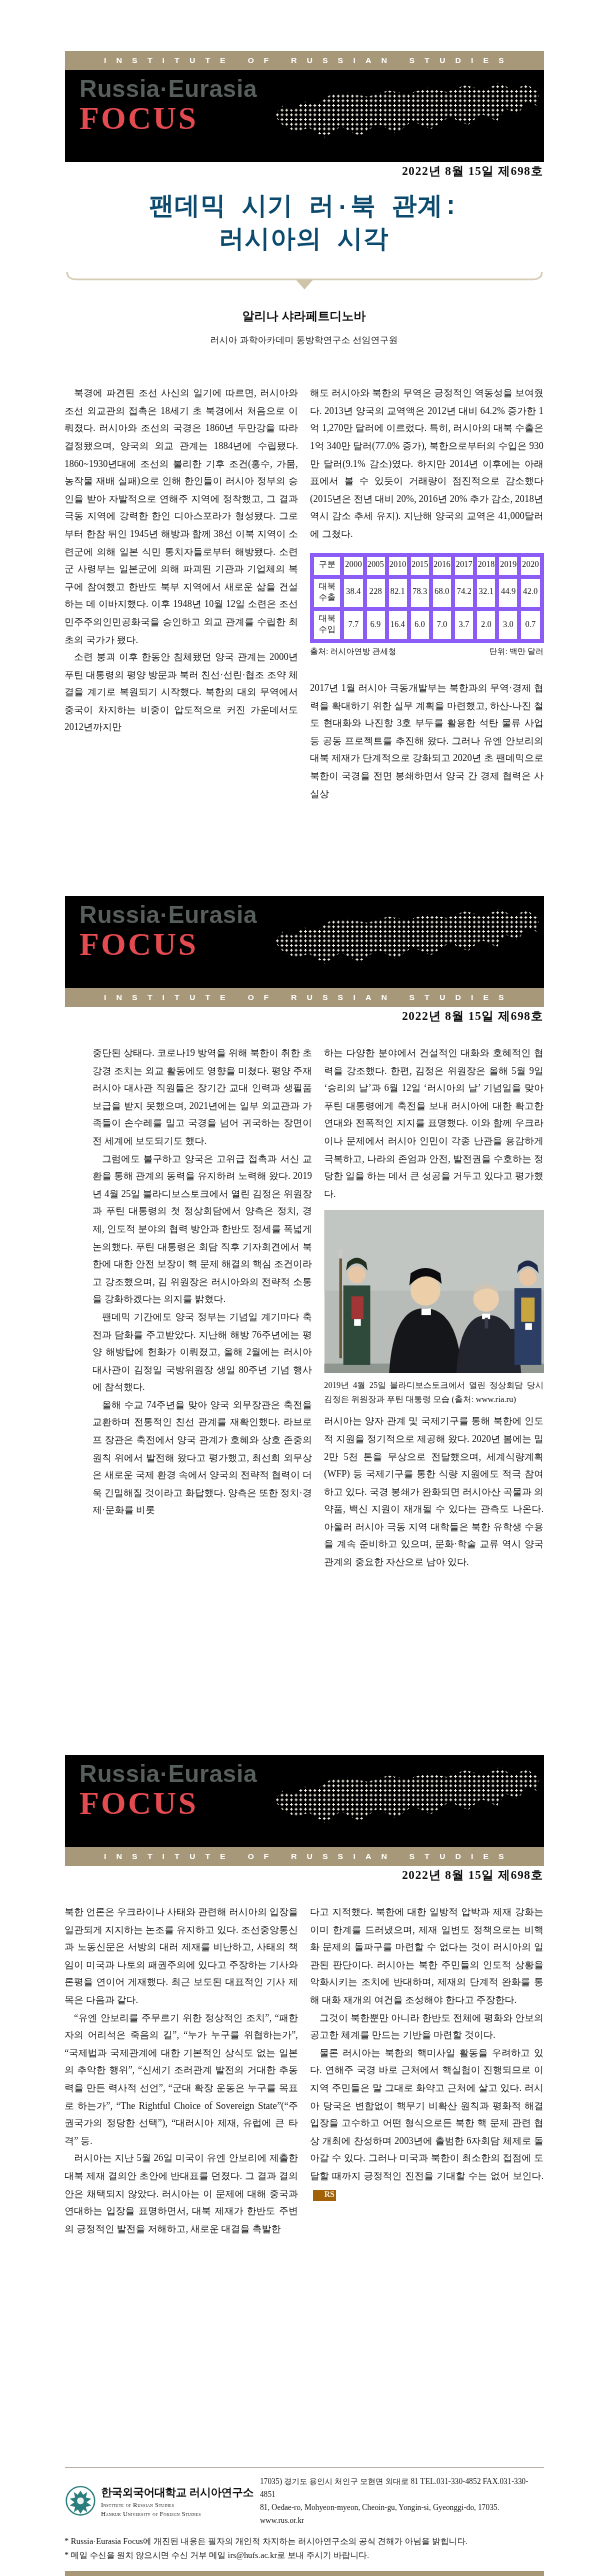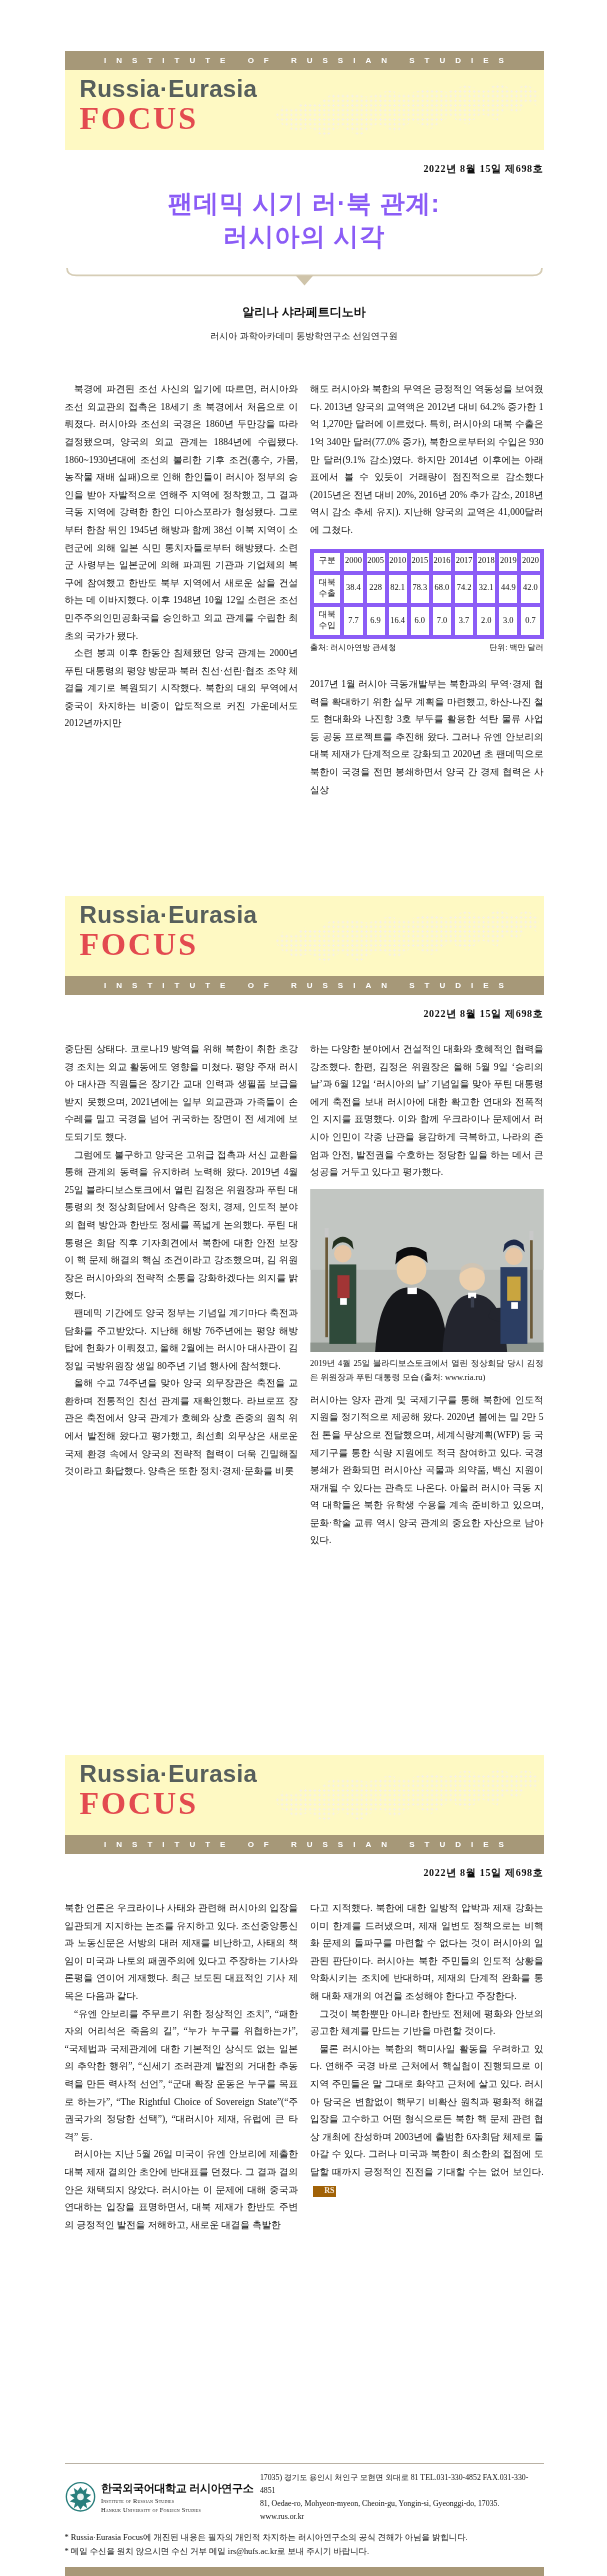--- a/index.html
+++ b/index.html
@@ -8,45 +8,45 @@
   .pg1 { height:859px; } .pg2 { height:859px; } .pg3 { height:859px; }
   .content { width:479px; margin:0 auto; }
 
   
   .inst-bar {
     height:19px; background:#a69878; color:#fff;
     font-family:"Liberation Sans", sans-serif; font-weight:bold;
     font-size:8px; letter-spacing:10px; text-align:center; line-height:19px;
     overflow:hidden; white-space:nowrap; text-indent:10px;
   }
-  .banner { height:80px; background:#fef9c3; position:relative; overflow:hidden; }
+  .banner { height:92px; background:#000000; position:relative; overflow:hidden; }
   .wordmark { position:absolute; left:15px; top:6.8px; line-height:1; }
   .wordmark .l1 {
     font-family:"Liberation Sans", sans-serif; font-weight:bold;
     font-size:24px; color:#575f5c; letter-spacing:0.3px;
   }
   .wordmark .l2 {
     font-family:"Liberation Serif", serif; font-weight:bold;
     font-size:32px; color:#e34b50; letter-spacing:2px; margin-top:1.4px;
   }
   .map-dots {
     position:absolute; right:4px; top:5.4px; width:265px; height:69px;
     background-image:radial-gradient(circle, #f6f1e4 1.1px, rgba(0,0,0,0) 1.3px);
     background-size:4.7px 4.7px;
     clip-path:polygon(0% 58%,3% 44%,7% 50%,11% 38%,16% 42%,21% 28%,28% 25%,35% 31%,43% 22%,50% 27%,58% 18%,65% 24%,72% 14%,79% 22%,85% 10%,90% 22%,95% 12%,100% 26%,99% 44%,95% 38%,92% 56%,87% 48%,84% 66%,78% 56%,73% 72%,66% 60%,59% 78%,52% 66%,46% 84%,39% 70%,32% 88%,25% 74%,19% 90%,13% 76%,8% 82%,3% 72%);
   }
   .dateline {
-    text-align:right; font-weight:bold; font-size:10px;
-    margin-top:12px; letter-spacing:0.7px;
+    text-align:right; font-weight:bold; font-size:12px;
+    margin-top:1px; letter-spacing:0.7px;
   }
 
   
   .title {
-    text-align:center; font-family:Liberation Sans, sans-serif;
-    font-weight:900; font-size:25px; line-height:33px; margin-top:10.8px; color:#8b5cf6;
+    text-align:center; font-family:Liberation Mono, monospace;
+    font-weight:900; font-size:25px; line-height:33px; margin-top:10.8px; color:#0c4a6e;
     letter-spacing:0.7px;
   }
   .bracket-wrap { margin-top:15px; height:19px; position:relative; }
   .author { text-align:center; font-family:"Liberation Sans", sans-serif; font-weight:bold; font-size:12px; margin-top:17.6px; }
   .affil  { text-align:center; font-family:"Liberation Sans", sans-serif; font-size:9px; margin-top:8.8px; }
 
   
   .cols { display:flex; gap:12px; margin-top:38px; }
   .col { width:234px; overflow:hidden; }
   .cols-p1 .col { height:427px; }
@@ -183,21 +183,21 @@
     <div class="banner">
       <div class="map-dots"></div>
       <div class="wordmark">
         <div class="l1">Russia·Eurasia</div>
         <div class="l2">FOCUS</div>
       </div>
     </div>
     <div class="inst-bar">INSTITUTE OF RUSSIAN STUDIES</div>
     <div class="dateline">2022년 8월 15일 제698호</div>
 
-    <div class="cols cols-p23" style="margin-top:20px;">
+    <div class="cols cols-p23" style="margin-top:20px;margin-left:28px;">
       <div class="col">
         <p class="cont">중단된 상태다. 코로나19 방역을 위해 북한이 취한 초강경 조치는 외교 활동에도 영향을 미쳤다. 평양 주재 러시아 대사관 직원들은 장기간 교대 인력과 생필품 보급을 받지 못했으며, 2021년에는 일부 외교관과 가족들이 손수레를 밀고 국경을 넘어 귀국하는 장면이 전 세계에 보도되기도 했다.</p>
         <p>그럼에도 불구하고 양국은 고위급 접촉과 서신 교환을 통해 관계의 동력을 유지하려 노력해 왔다. 2019년 4월 25일 블라디보스토크에서 열린 김정은 위원장과 푸틴 대통령의 첫 정상회담에서 양측은 정치, 경제, 인도적 분야의 협력 방안과 한반도 정세를 폭넓게 논의했다. 푸틴 대통령은 회담 직후 기자회견에서 북한에 대한 안전 보장이 핵 문제 해결의 핵심 조건이라고 강조했으며, 김 위원장은 러시아와의 전략적 소통을 강화하겠다는 의지를 밝혔다.</p>
         <p>팬데믹 기간에도 양국 정부는 기념일 계기마다 축전과 담화를 주고받았다. 지난해 해방 76주년에는 평양 해방탑에 헌화가 이뤄졌고, 올해 2월에는 러시아 대사관이 김정일 국방위원장 생일 80주년 기념 행사에 참석했다.</p>
         <p>올해 수교 74주년을 맞아 양국 외무장관은 축전을 교환하며 전통적인 친선 관계를 재확인했다. 라브로프 장관은 축전에서 양국 관계가 호혜와 상호 존중의 원칙 위에서 발전해 왔다고 평가했고, 최선희 외무상은 새로운 국제 환경 속에서 양국의 전략적 협력이 더욱 긴밀해질 것이라고 화답했다. 양측은 또한 정치·경제·문화를 비롯</p>
       </div>
       <div class="col">
         <p class="cont">하는 다양한 분야에서 건설적인 대화와 호혜적인 협력을 강조했다. 한편, 김정은 위원장은 올해 5월 9일 ‘승리의 날’과 6월 12일 ‘러시아의 날’ 기념일을 맞아 푸틴 대통령에게 축전을 보내 러시아에 대한 확고한 연대와 전폭적인 지지를 표명했다. 이와 함께 우크라이나 문제에서 러시아 인민이 각종 난관을 용감하게 극복하고, 나라의 존엄과 안전, 발전권을 수호하는 정당한 일을 하는 데서 큰 성공을 거두고 있다고 평가했다.</p>
 
         <svg class="photo" viewBox="0 0 346 242">

